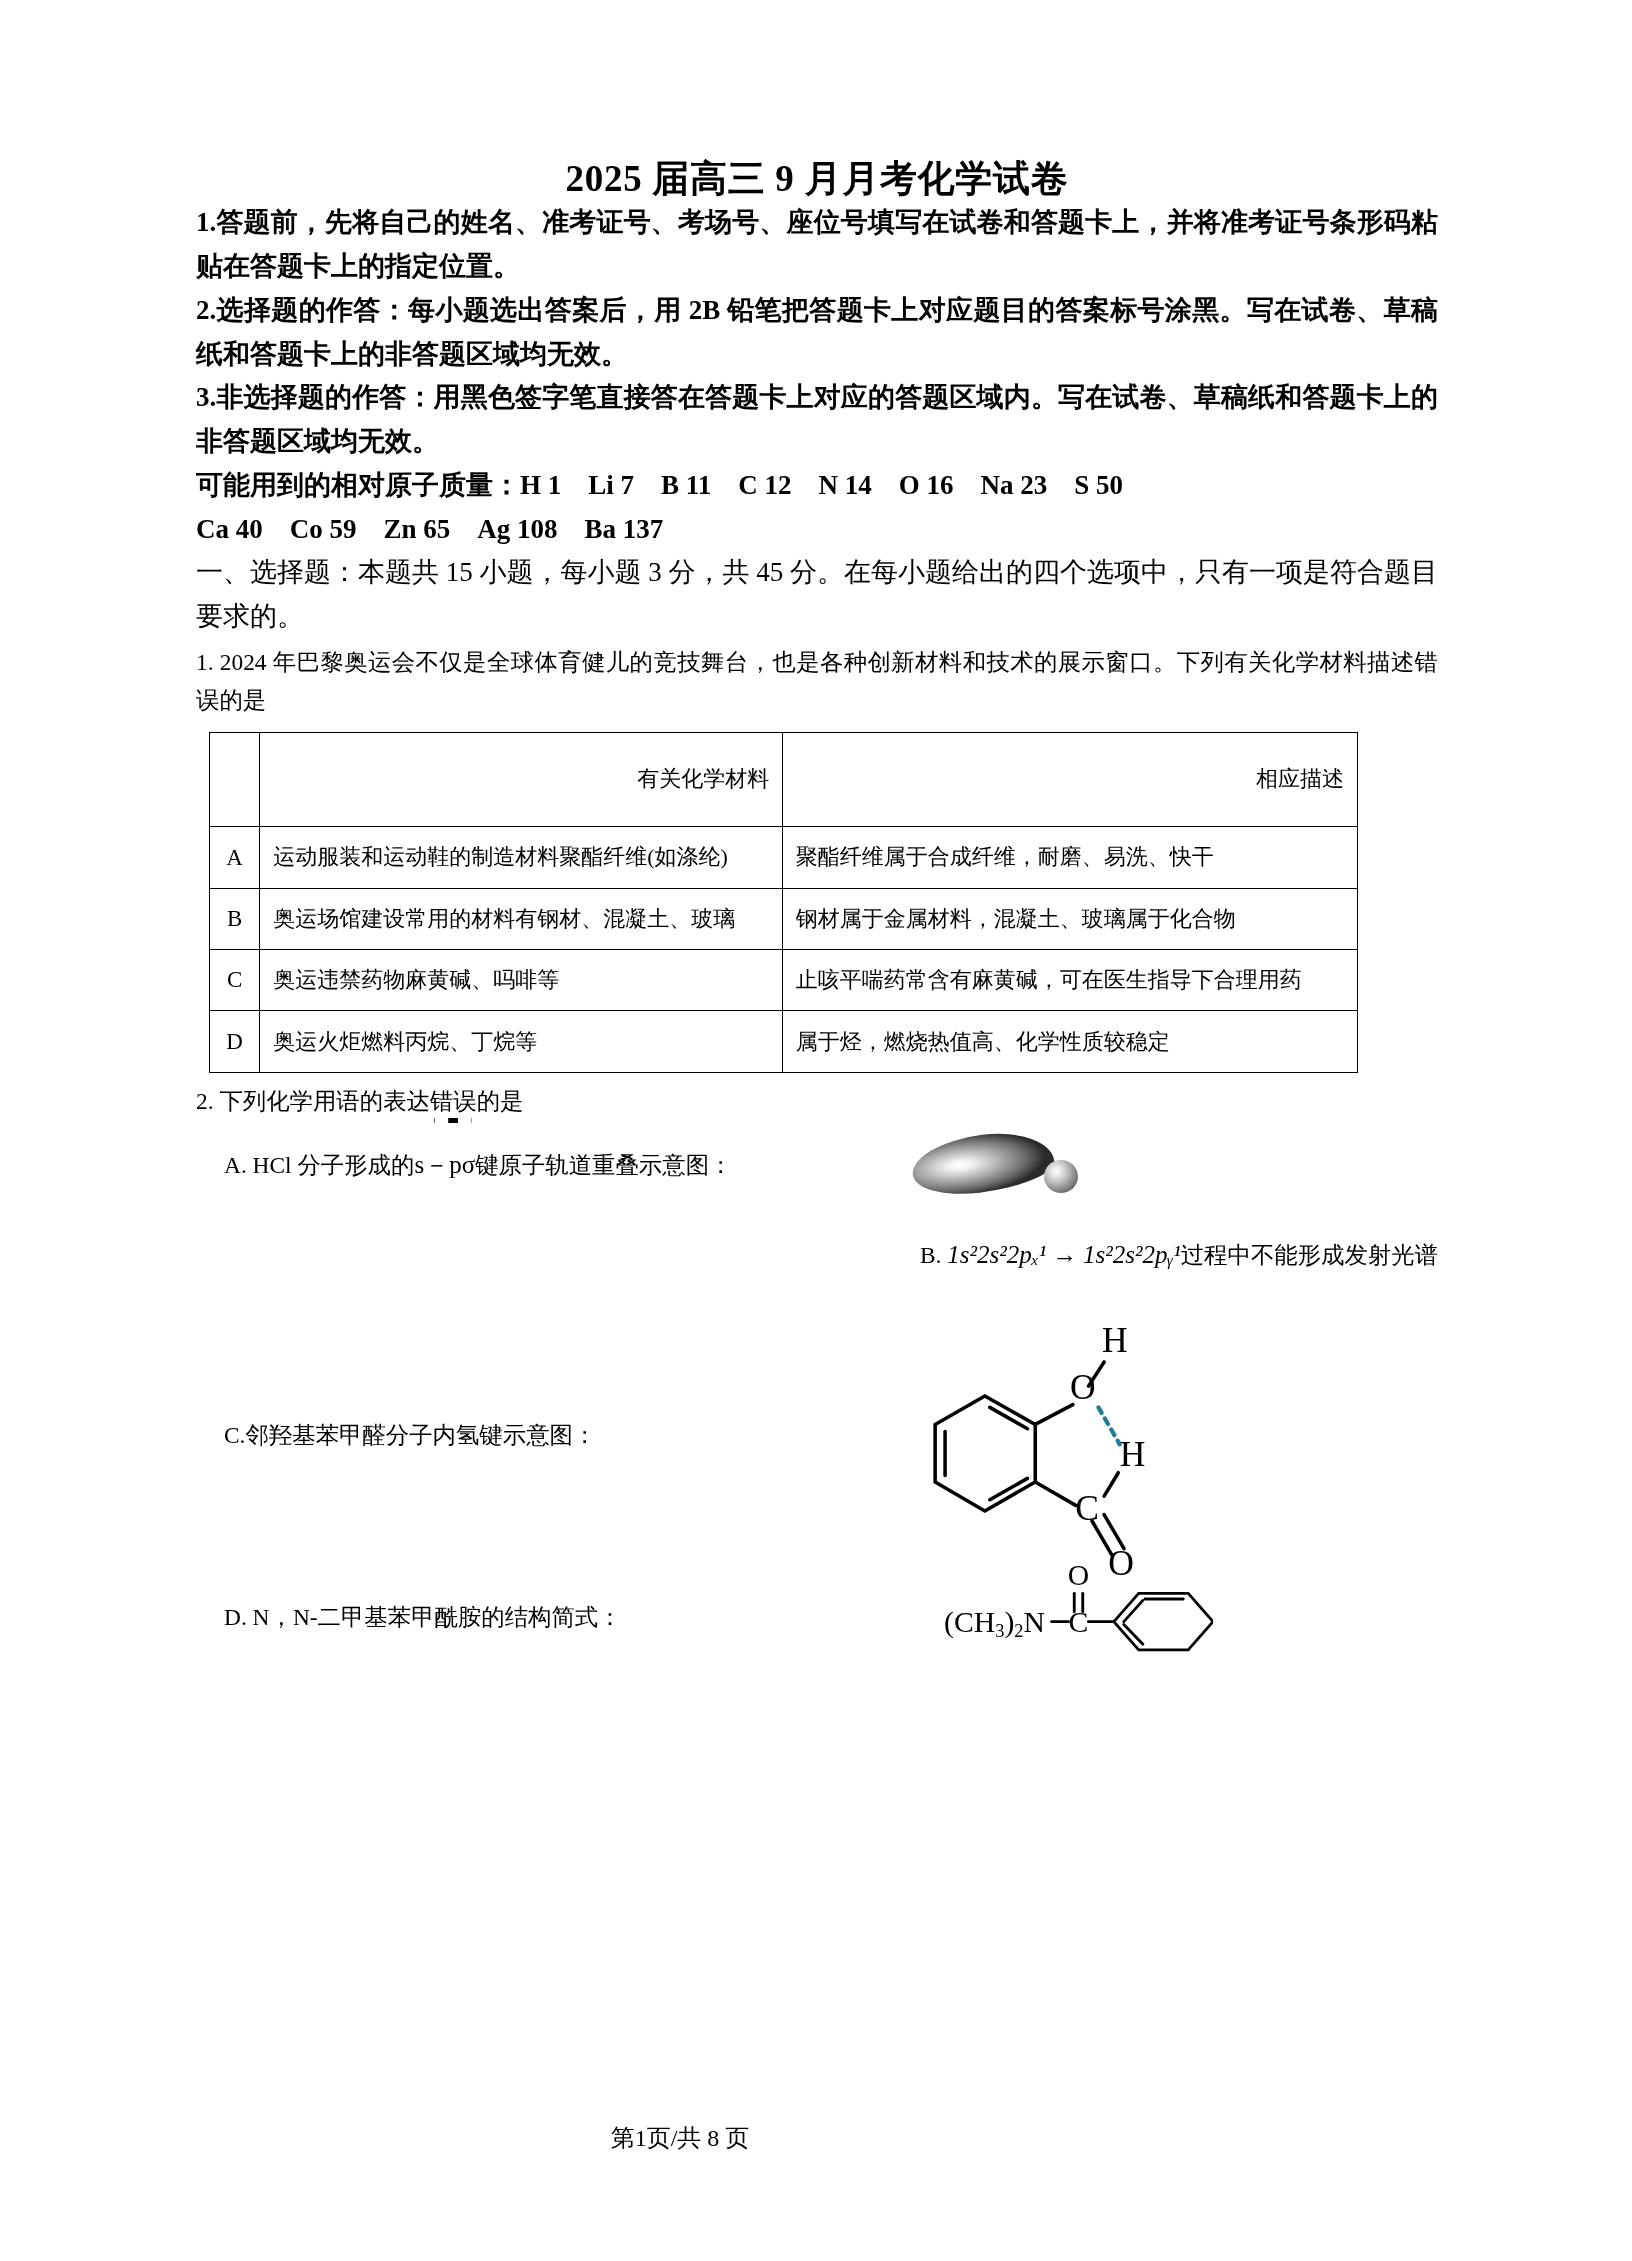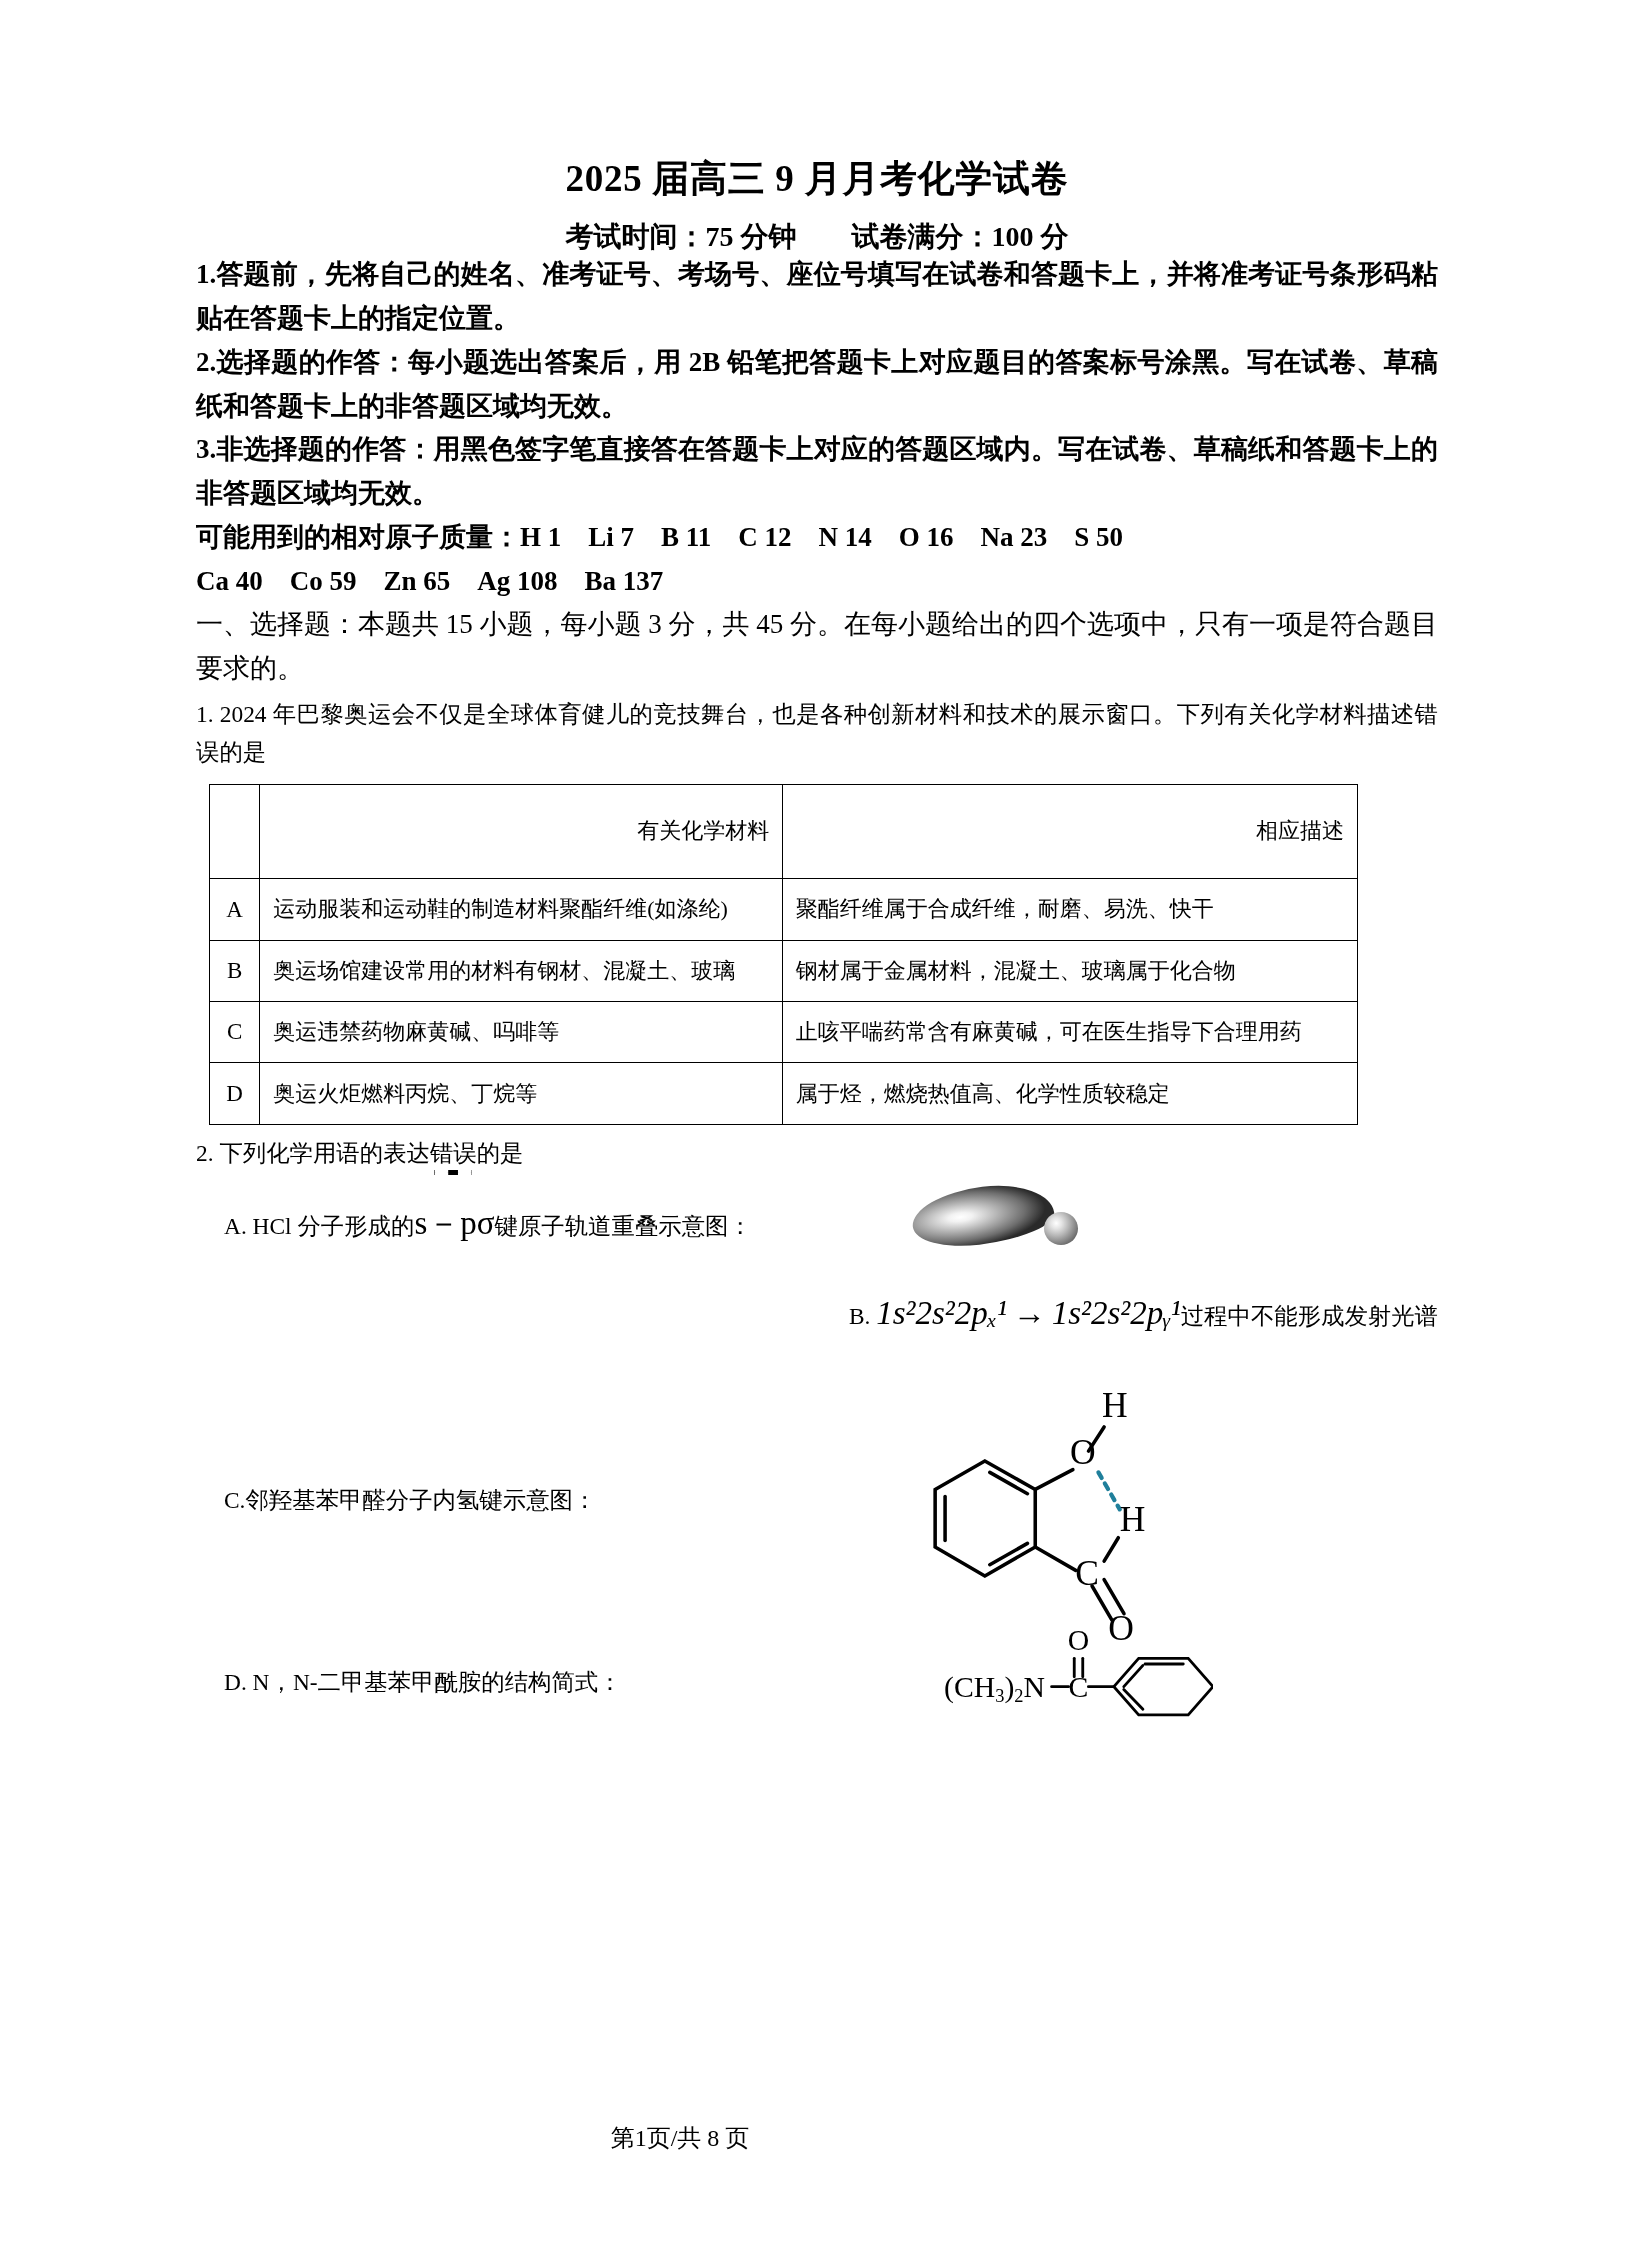--- a/index.html
+++ b/index.html
@@ -128,21 +128,21 @@
   }
 
   
   .opt {
     font-size: 23.4px;
     line-height: 1.6;
     margin-top: 12.8px;
     position: relative;
   }
   .opt .indent { display:inline-block; width: 28px; }
-  .mathy { font-size: 33px; }
+  .mathy { font-size: 25px; }
   .ital { font-style: italic; }
 
   
   .orbital-wrap {
     position: absolute;
     left: 716px;
     top: -15.6px;
     width: 213px;
     height: 65px;
   }
@@ -190,23 +190,20 @@
   }
 </style>
 </head>
 <body>
 
 <div class="page">
   <div class="content">
 
     <div class="doc-title">2025 届高三 9 月月考化学试卷</div>
 
-    <div class="doc-subtitle">
-      <span>考试时间：75 分钟</span><span class="gap"></span><span>试卷满分：100 分</span>
-    </div>
 
     <div class="notice-line">1.答题前，先将自己的姓名、准考证号、考场号、座位号填写在试卷和答题卡上，并将准考证号条形码粘贴在答题卡上的指定位置。</div>
     <div class="notice-line">2.选择题的作答：每小题选出答案后，用 2B 铅笔把答题卡上对应题目的答案标号涂黑。写在试卷、草稿纸和答题卡上的非答题区域均无效。</div>
     <div class="notice-line">3.非选择题的作答：用黑色签字笔直接答在答题卡上对应的答题区域内。写在试卷、草稿纸和答题卡上的非答题区域均无效。</div>
 
     <div class="masses"><span>可能用到的相对原子质量：</span><span>H 1　Li 7　B 11　C 12　N 14　O 16　Na 23　S 50</span></div>
     <div class="masses"><span>Ca 40　Co 59　Zn 65　Ag 108　Ba 137</span></div>
 
     <div class="section-head">一、选择题：本题共 15 小题，每小题 3 分，共 45 分。在每小题给出的四个选项中，只有一项是符合题目要求的。</div>
 

